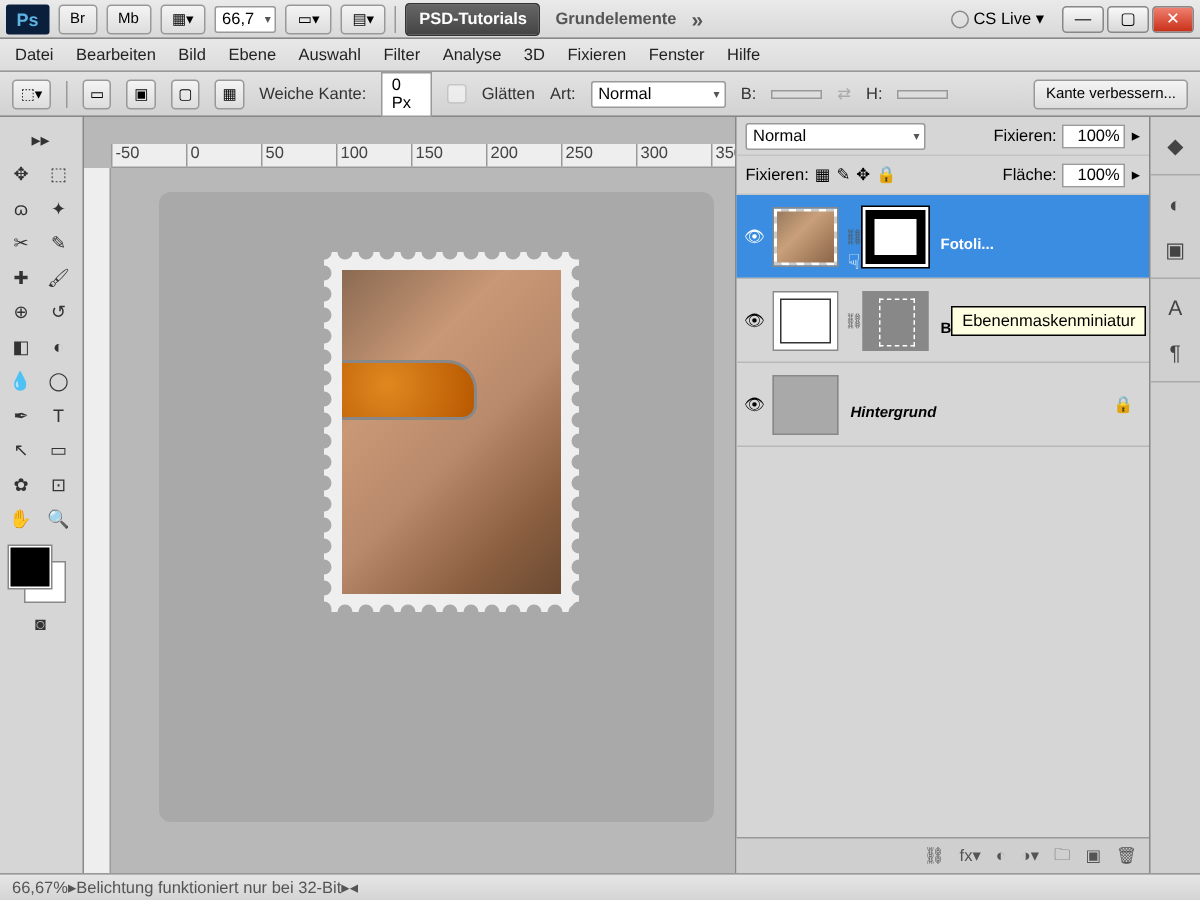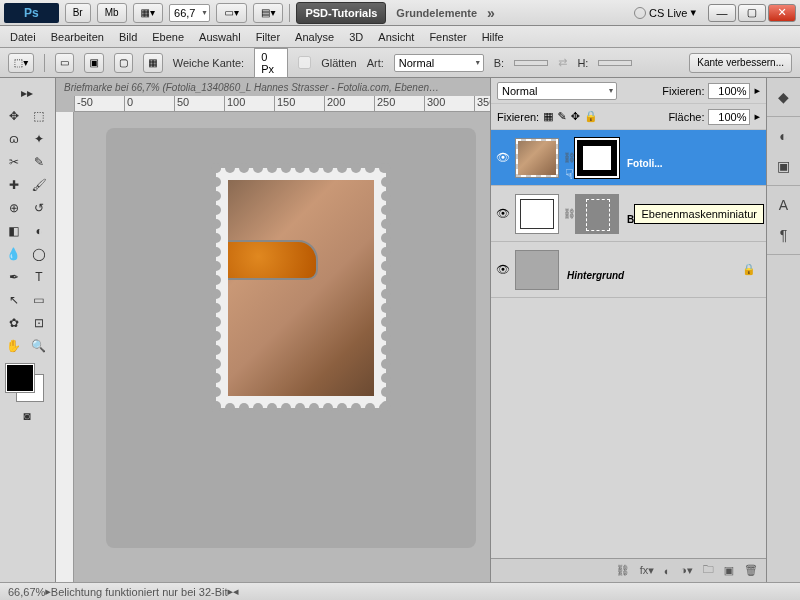--- a/index.html
+++ b/index.html
@@ -1,18 +1,18 @@
 <!DOCTYPE html>
 <html><head>
 <meta charset="utf-8">
 <style>
 * { margin:0; padding:0; box-sizing:border-box; font-family:Tahoma,Arial,sans-serif; font-size:11px; user-select:none; }
 body { background:#b8b8b8; width:800px; height:600px; overflow:hidden; position:relative; }
 .titlebar { height:26px; background:linear-gradient(#eaeaea,#d8d8d8); border-bottom:1px solid #888; display:flex; align-items:center; padding:0 4px; gap:6px; }
-.titlebar .ps { background:#0a1f3b; color:#5db3e4; font-weight:bold; padding:3px 20px; border-radius:2px; font-size:12px; }
+.titlebar .ps { background:#0a1f3b; color:#5db3e4; font-weight:bold; padding:3px 7px; border-radius:2px; font-size:12px; }
 .tb-btn { background:linear-gradient(#f4f4f4,#ddd); border:1px solid #999; border-radius:3px; padding:3px 7px; font-size:10px; display:inline-flex; align-items:center; gap:3px; height:20px; }
 .tb-sel { border:1px solid #999; background:#fff; height:18px; padding:0 14px 0 4px; border-radius:2px; display:inline-flex; align-items:center; position:relative; }
 .tb-sel::after { content:"▾"; position:absolute; right:3px; font-size:8px; color:#555; }
 .titlebar .dark { background:linear-gradient(#666,#444); color:#fff; border:1px solid #333; font-weight:bold; padding:4px 8px; border-radius:3px; }
 .titlebar .gray { font-weight:bold; color:#555; padding:3px 4px; }
 .spacer { flex:1; }
 .winbtns { display:flex; gap:2px; margin-left:6px; }
 .winbtn { width:28px; height:18px; border:1px solid #888; border-radius:3px; background:linear-gradient(#f8f8f8,#d8d8d8); display:flex; align-items:center; justify-content:center; }
 .winbtn.close { background:linear-gradient(#f08070,#c83018); color:#fff; }
 .menubar { height:22px; background:linear-gradient(#e8e8e8,#dcdcdc); border-bottom:1px solid #999; display:flex; align-items:center; padding:0 10px; gap:15px; }
@@ -94,21 +94,21 @@
 
 <div class="menubar">
   <span>Datei</span>
   <span>Bearbeiten</span>
   <span>Bild</span>
   <span>Ebene</span>
   <span>Auswahl</span>
   <span>Filter</span>
   <span>Analyse</span>
   <span>3D</span>
-  <span>Ansicht</span>
+  <span>Fixieren</span>
   <span>Fenster</span>
   <span>Hilfe</span>
 </div>
 
 <div class="optbar">
   <span class="tb-btn" style="width:26px;justify-content:center;">⬚▾</span>
   <span style="width:1px;height:18px;background:#999;"></span>
   <span class="tb-btn" style="padding:3px 4px">▭</span>
   <span class="tb-btn" style="padding:3px 4px">▣</span>
   <span class="tb-btn" style="padding:3px 4px">▢</span>
@@ -155,21 +155,20 @@
     <div class="tool">✋</div>
     <div class="tool">🔍</div>
     <div class="swatch">
         <div class="bg"></div>
         <div class="fg"></div>
       </div>
     <div class="tool" style="width:50px">◙</div>
   </div>
 
   <div class="canvas-wrap">
-    <div class="doc-title">Briefmarke bei 66,7% (Fotolia_1340860_L Hannes Strasser - Fotolia.com, Ebenen…</div>
     <div class="rulers-h">
       <span>-50</span><span>0</span><span>50</span><span>100</span><span>150</span><span>200</span><span>250</span><span>300</span><span>350</span><span>400</span><span>450</span>
     </div>
     <div class="rulers-v"></div>
     <div class="artboard">
       <div class="stamp">
         <div class="stamp-img">
             <div class="glasses"></div>
           </div>
       <div class="perf" style="left: -5px; top: -5px;"></div>

